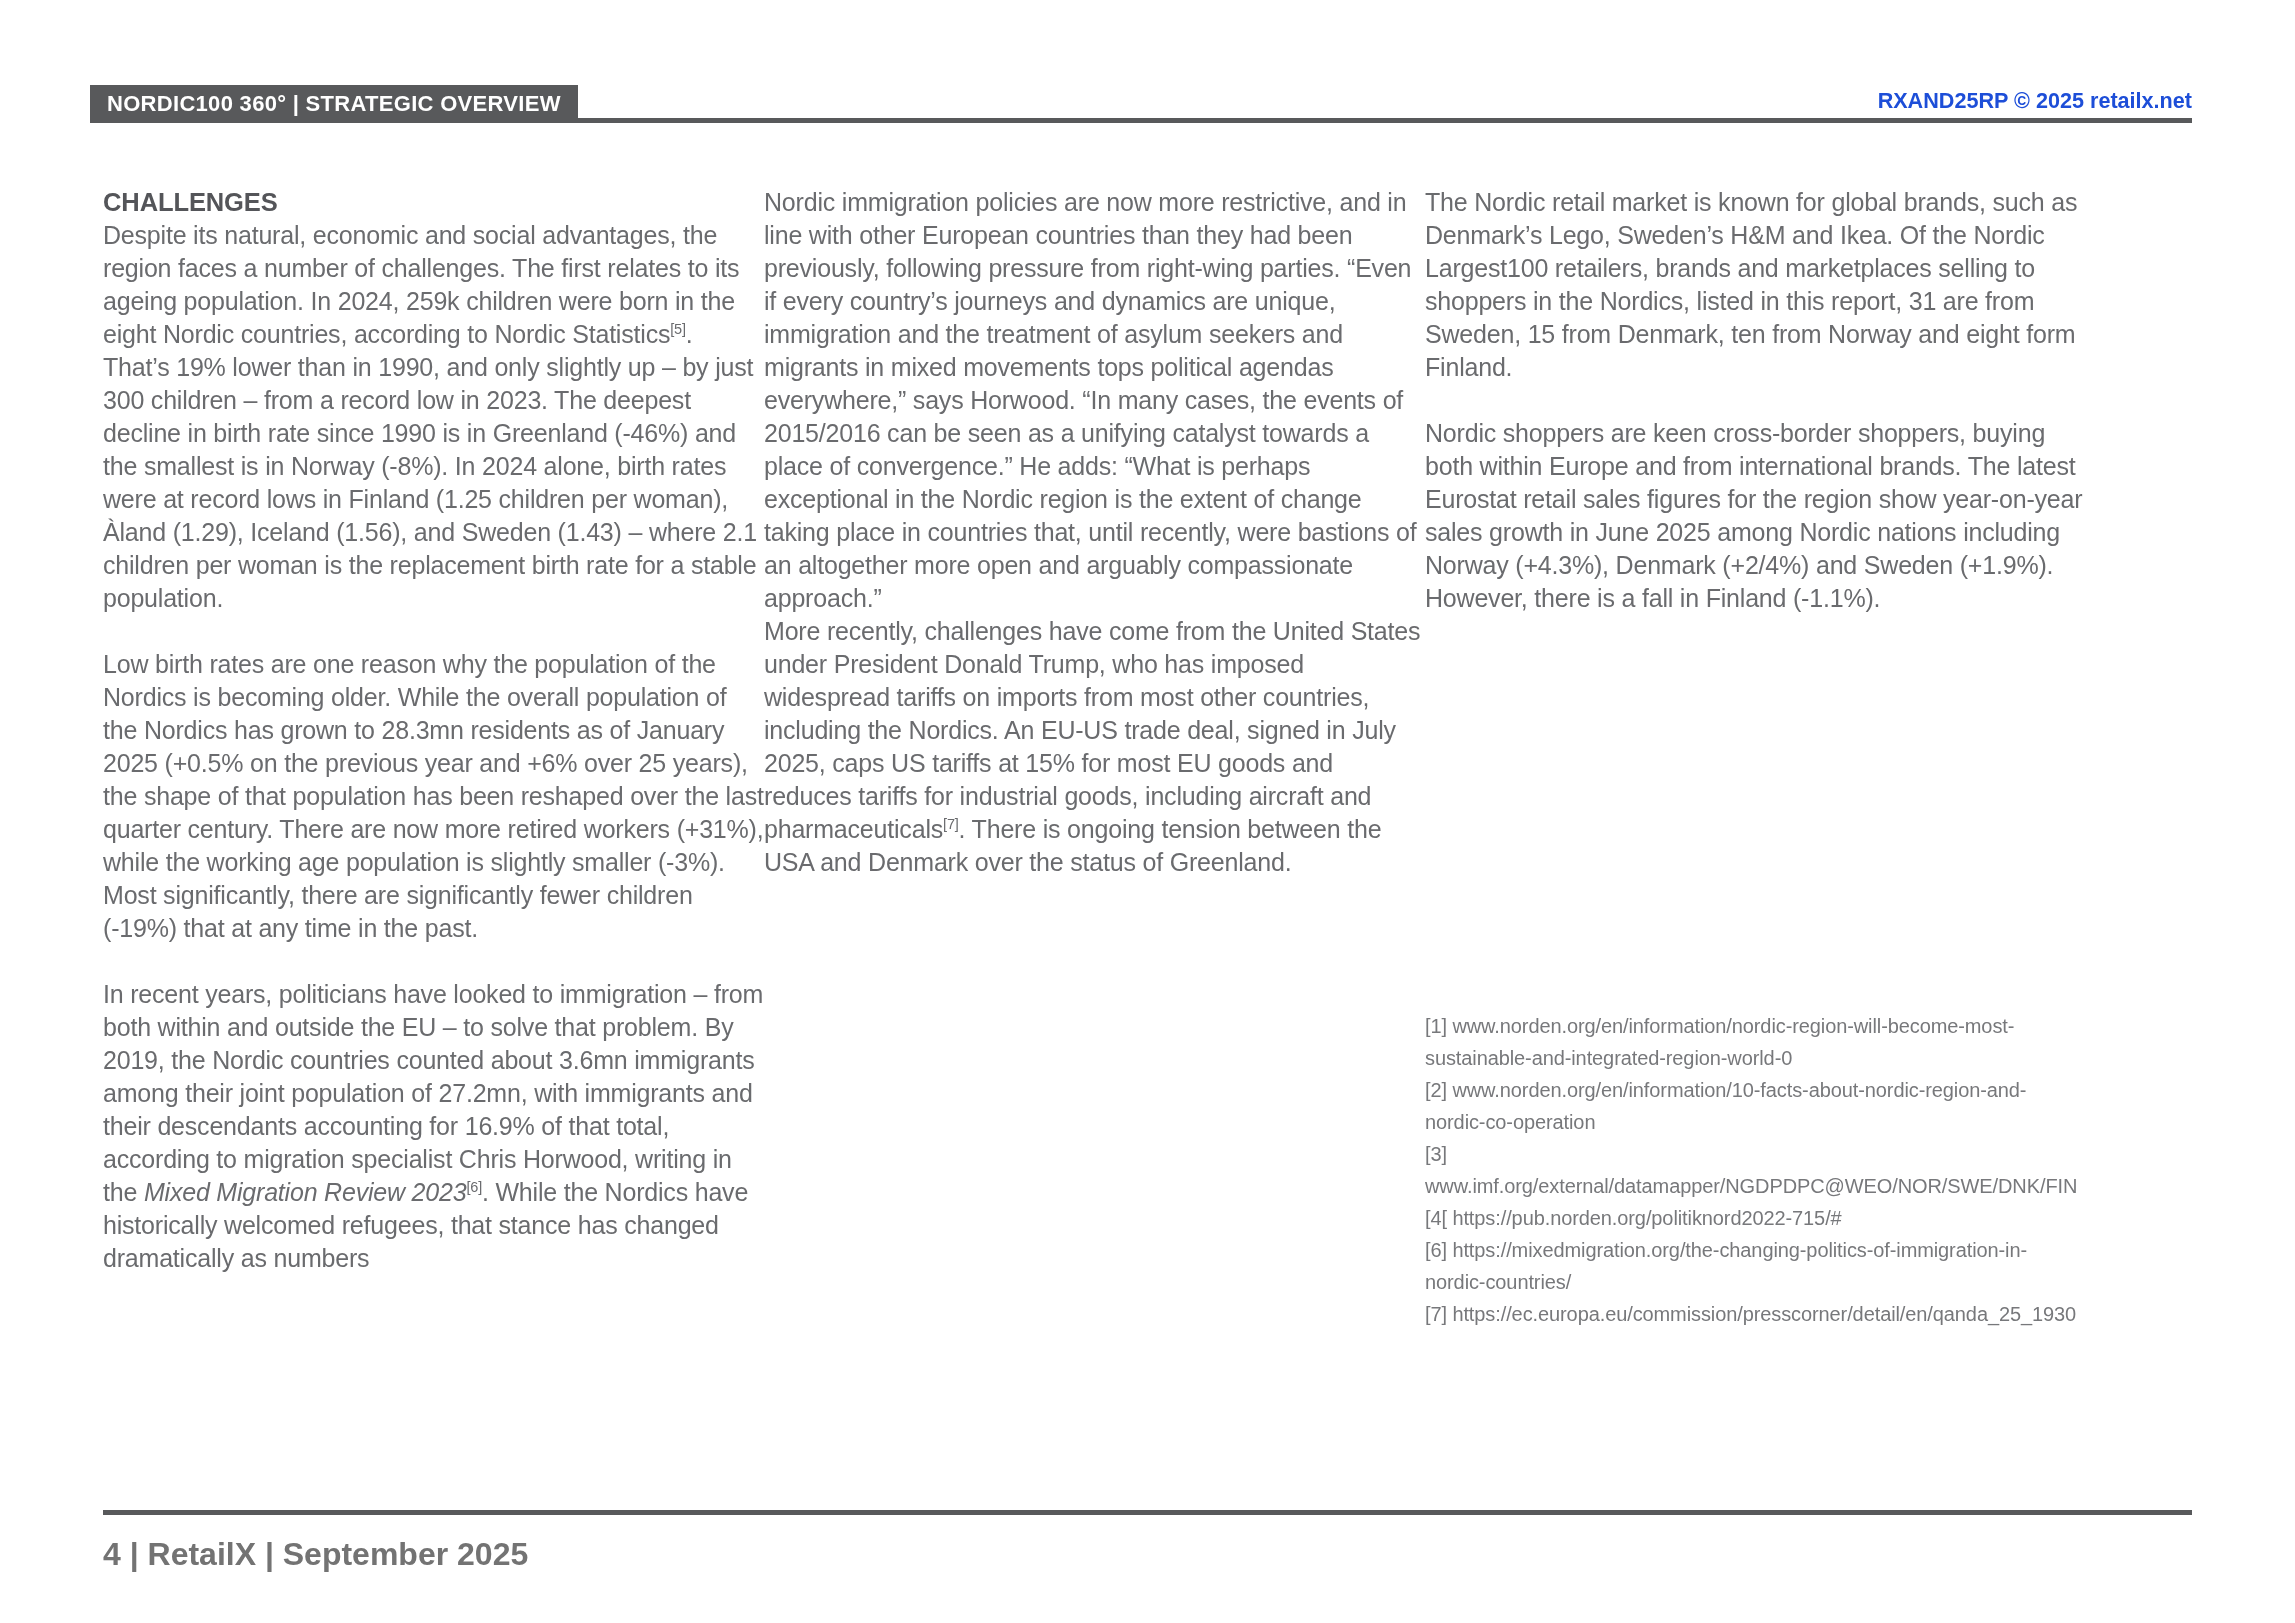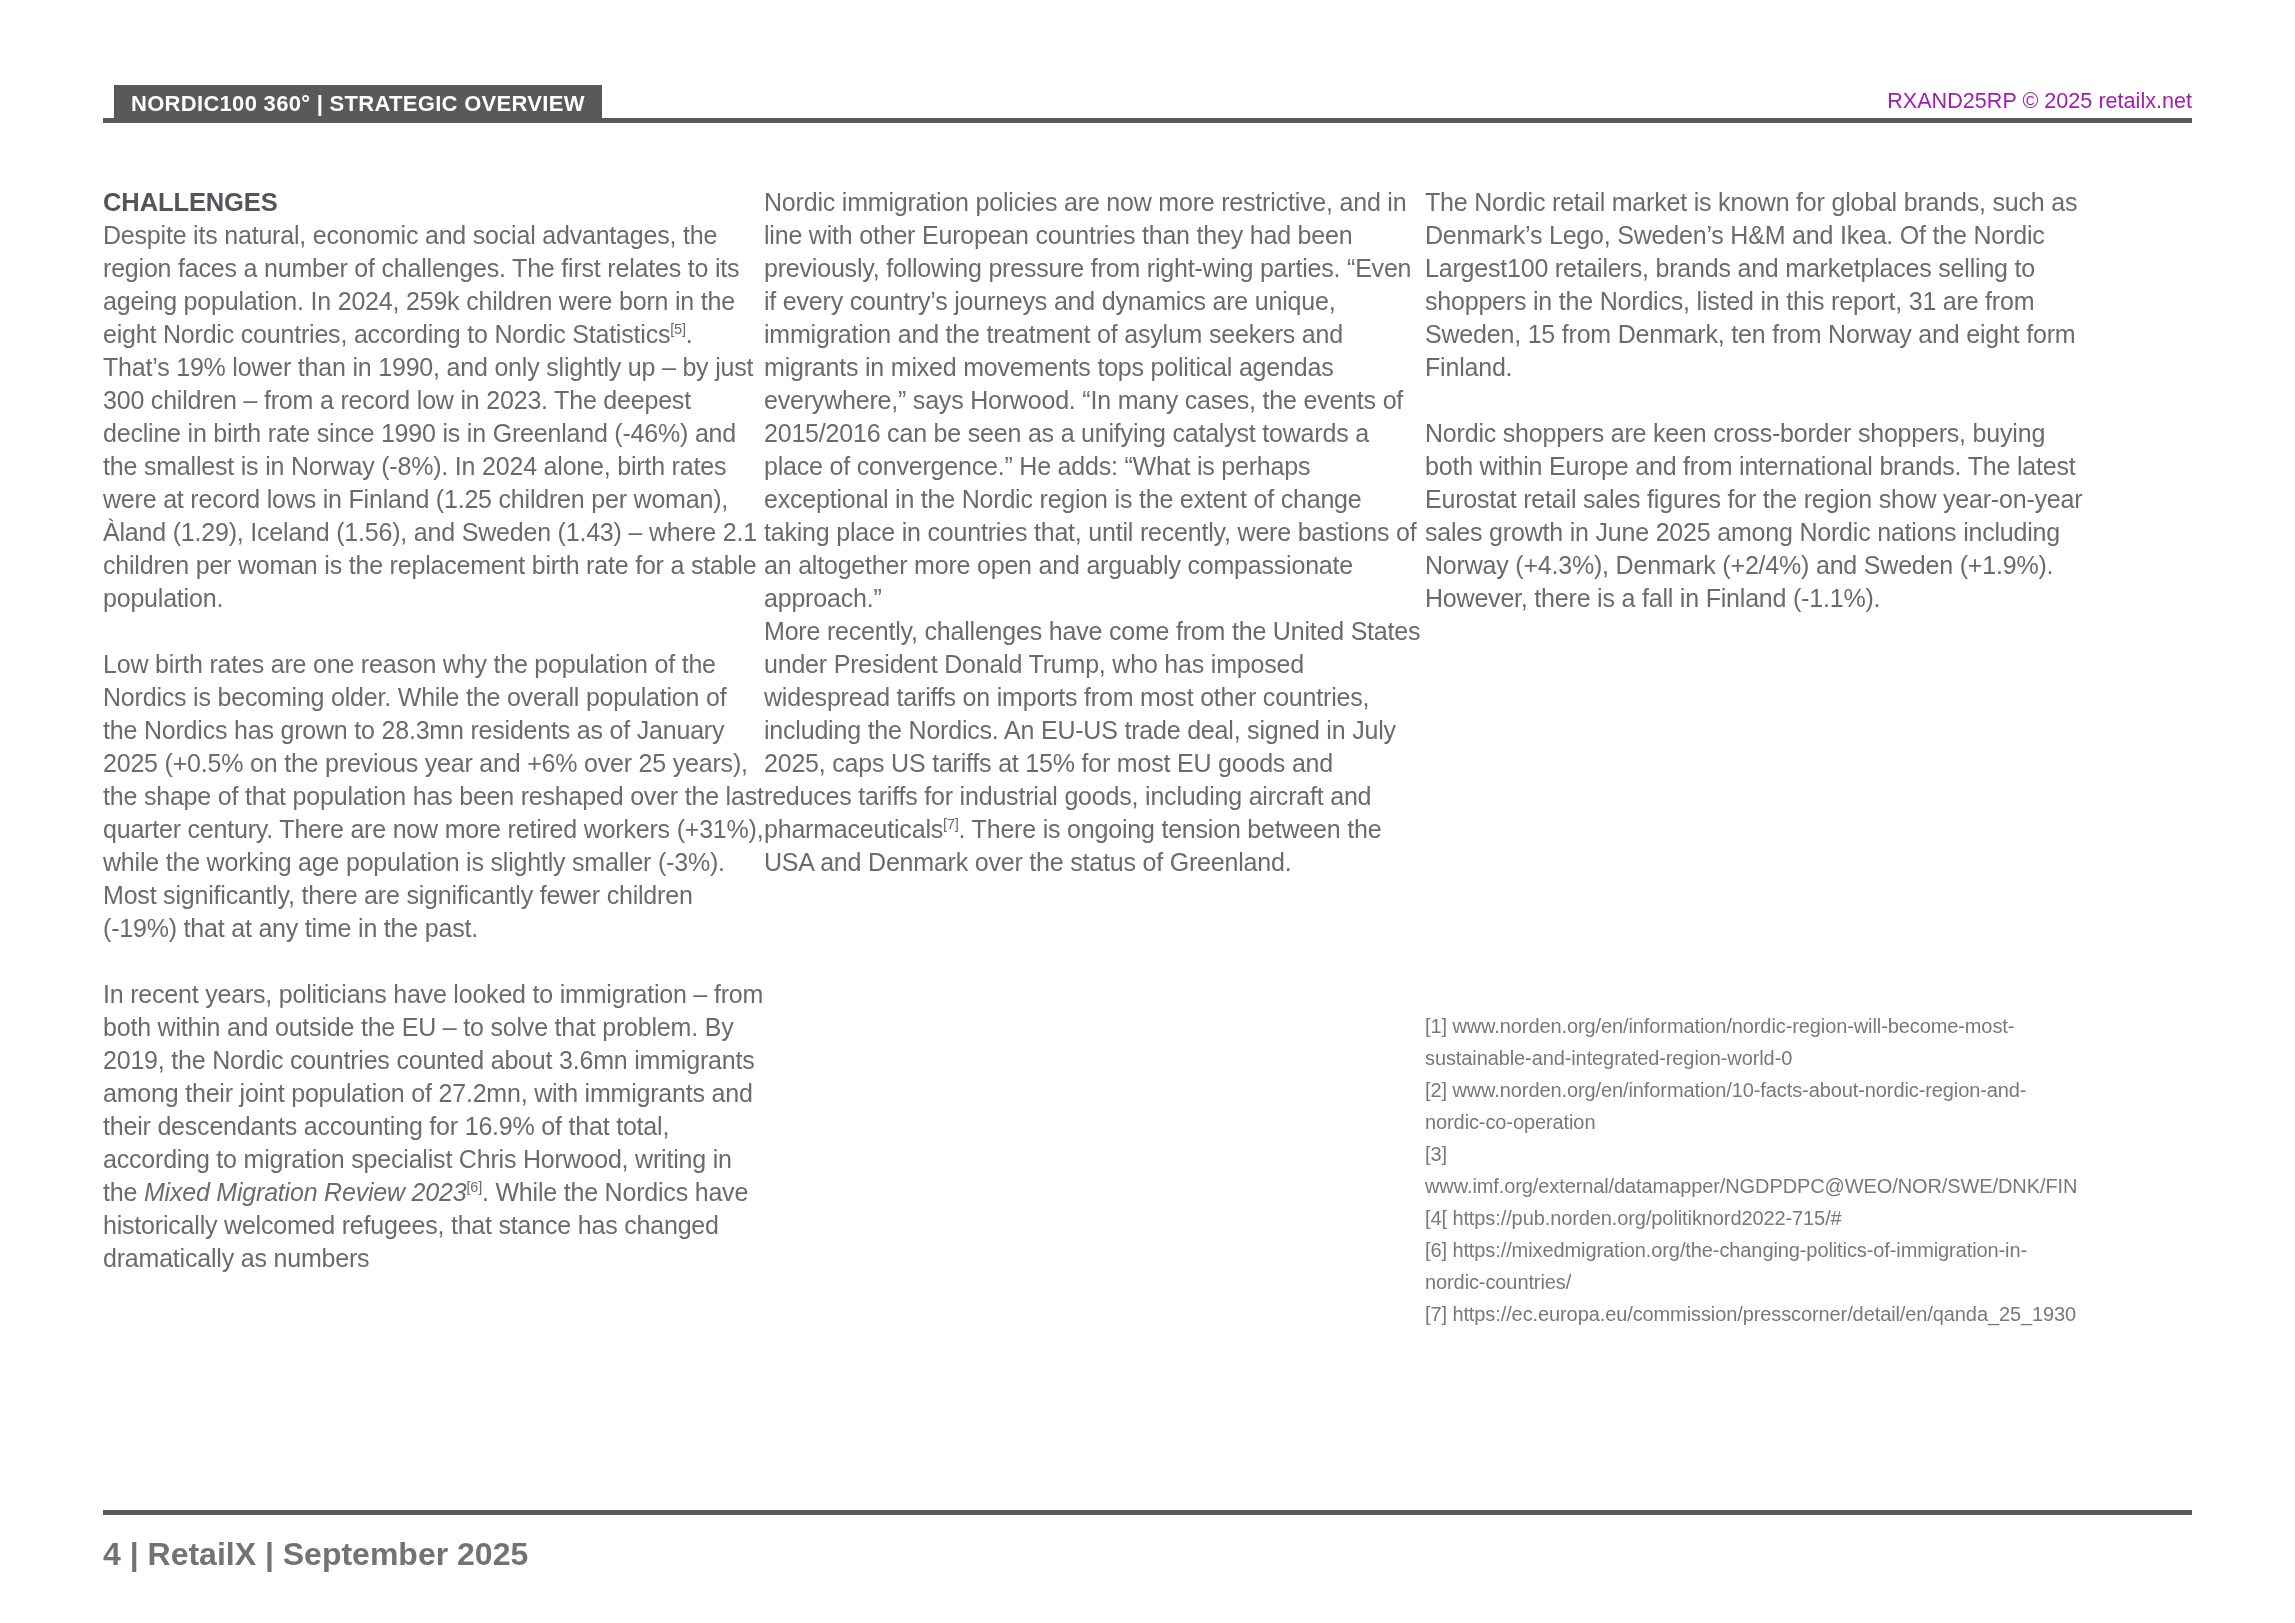--- a/index.html
+++ b/index.html
@@ -12,42 +12,43 @@
     position: relative;
     width: 2295px;
     height: 1623px;
     background: #ffffff;
     overflow: hidden;
     font-family: "Liberation Sans", sans-serif;
   }
   
   .badge {
     position: absolute;
-    left: 114px;
+    left: 90px;
     top: 85px;
     height: 38px;
     line-height: 38px;
     background: #58595b;
     color: #ffffff;
     font-size: 22px;
     font-weight: bold;
     padding: 0 17px;
     letter-spacing: 0.3px;
     white-space: nowrap;
     z-index: 2;
   }
   .header-right {
     position: absolute;
     right: 103px;
     top: 84px;
     height: 33px;
     line-height: 33px;
     font-size: 21.6px;
-    color: #a21caf;
+    color: #1d4ed8;
     text-align: right;
+    font-weight: bold;
   }
   .header-rule {
     position: absolute;
     left: 103px;
     right: 103px;
     top: 118px;
     height: 5.2px;
     background: #58595b;
   }
   

